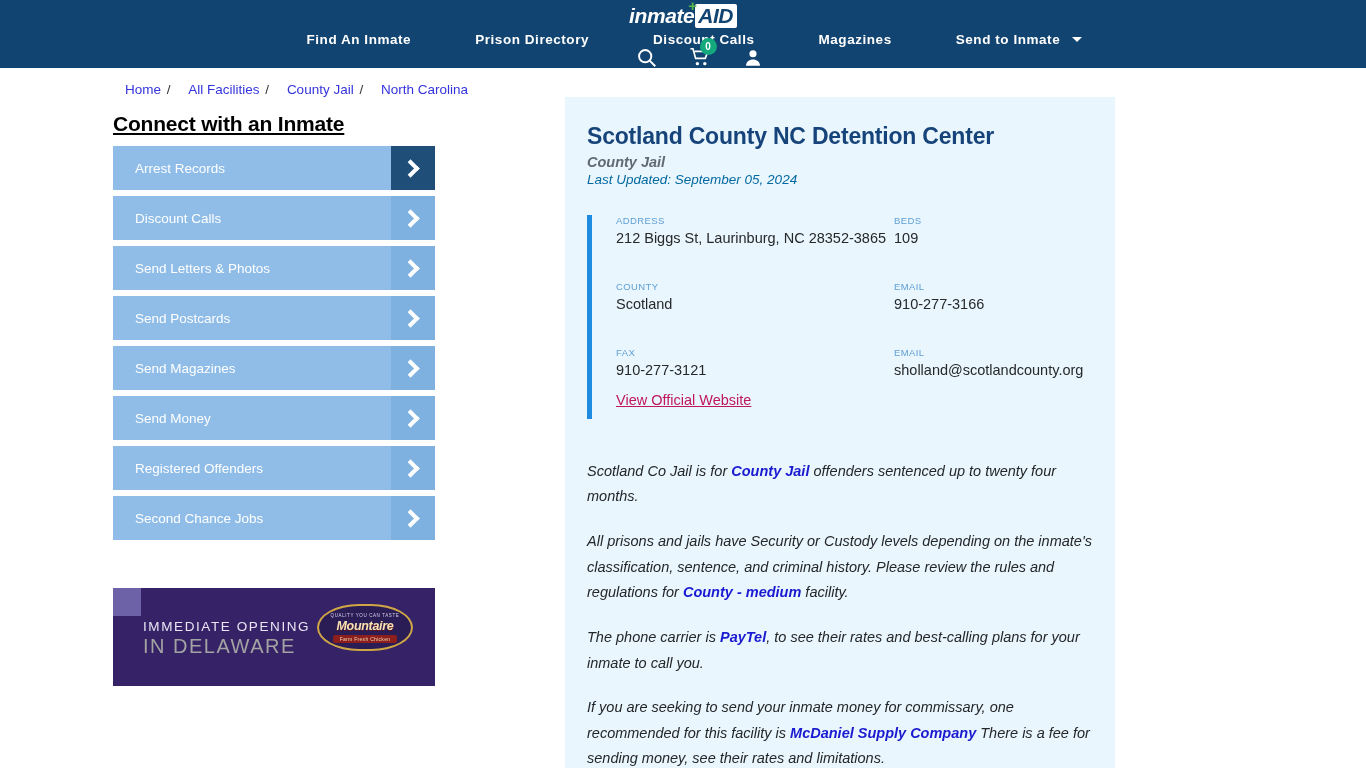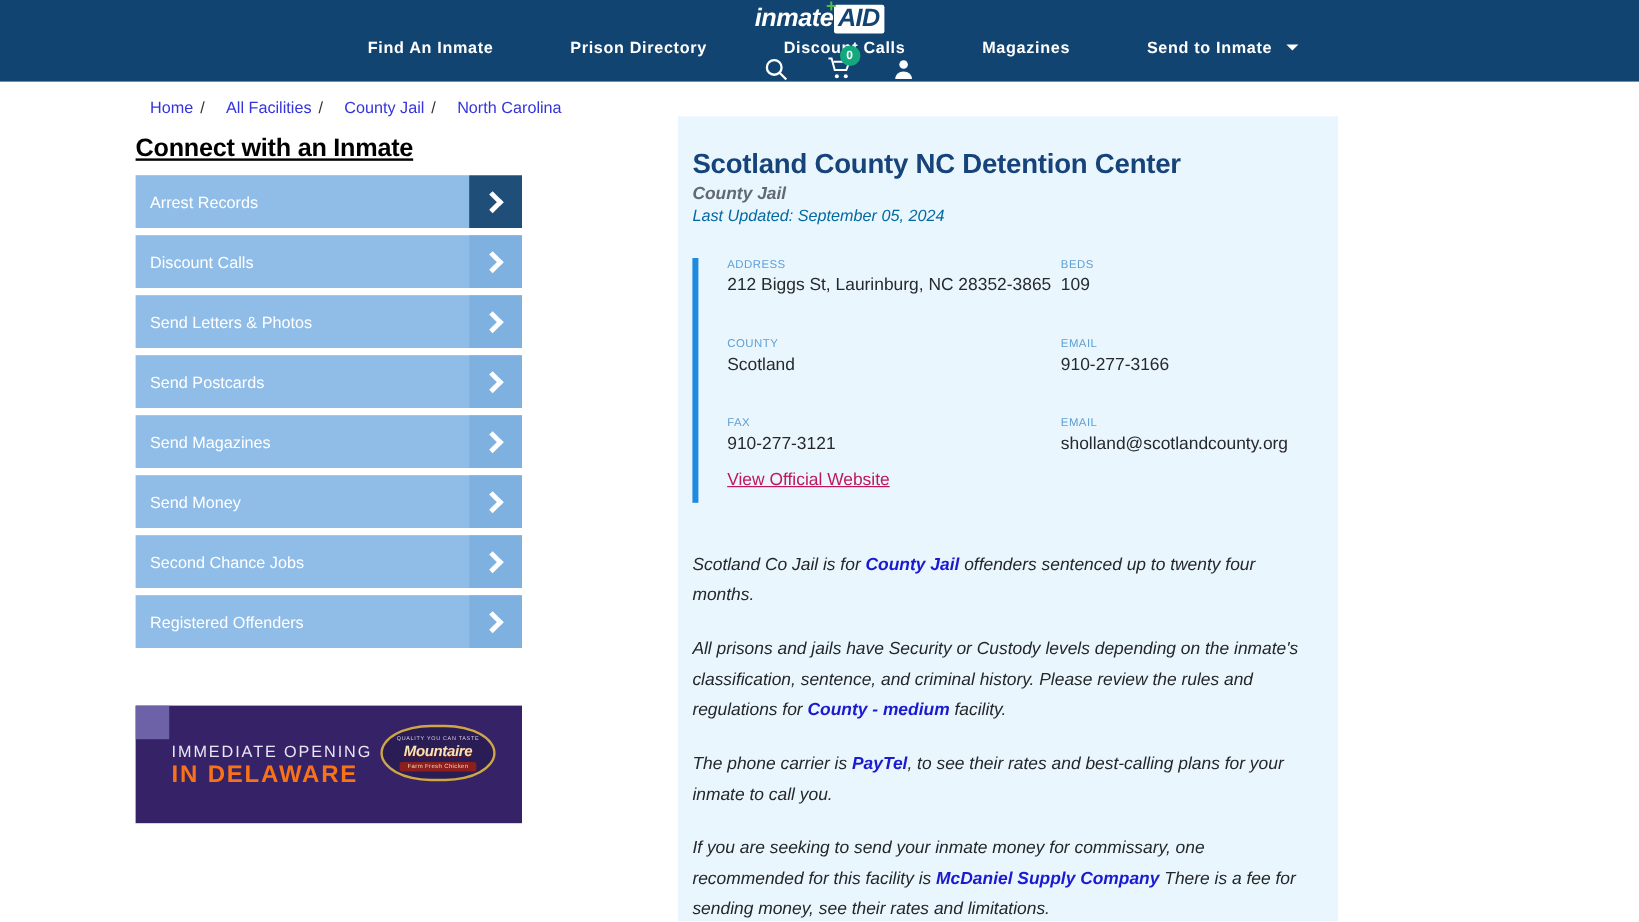--- a/index.html
+++ b/index.html
@@ -142,21 +142,21 @@
     height: 44px;
     background: #8fbde8;
     margin-bottom: 6px;
     cursor: pointer;
     overflow: hidden;
   }
   .side-btn-label {
     flex: 1;
     display: flex;
     align-items: center;
-    padding-left: 12px;
+    padding-left: 22px;
     color: #ffffff;
     font-size: 13.5px;
   }
   .side-btn-arrow {
     width: 44px;
     background: #7fb1e0;
     display: flex;
     align-items: center;
     justify-content: center;
   }
@@ -199,24 +199,23 @@
     position: absolute;
     left: 30px; top: 31px;
     line-height: 1.18;
   }
   .ad-line1 {
     color: #e8e6f5;
     font-size: 13.5px;
     letter-spacing: 1.6px;
   }
   .ad-line2 {
-    color: #f97316;
+    color: #a3a3a3;
     font-size: 20px;
     letter-spacing: 1.5px;
-    font-weight: bold;
   }
   .ad-logo {
     position: absolute;
     right: 22px; top: 16px;
     width: 96px; height: 47px;
     background: #2a1c55;
     border: 2px solid #cfa646;
     border-radius: 48%/55%;
     display: flex;
     flex-direction: column;
@@ -246,21 +245,21 @@
     border-radius: 2px;
     letter-spacing: 0.3px;
   }
 
   
   .panel {
     background: #eaf6fd;
     padding: 26px 0 20px 0;
     min-height: 660px;
   }
-  .panel-inner { padding: 0 20px 0 12px; }
+  .panel-inner { padding: 0 20px 0 22px; }
   .facility-name {
     font-size: 23px;
     font-weight: bold;
     color: #16447a;
     letter-spacing: -0.2px;
     margin: 0 0 4px 0;
   }
   .facility-type {
     font-size: 14.5px;
     font-weight: bold;
@@ -419,27 +418,27 @@
           <span class="chev"></span>
         </div>
     </div>
     <div class="side-btn">
       <div class="side-btn-label">Send Money</div>
       <div class="side-btn-arrow">
           <span class="chev"></span>
         </div>
     </div>
     <div class="side-btn">
+      <div class="side-btn-label">Registered Offenders</div>
+      <div class="side-btn-arrow">
+          <span class="chev"></span>
+        </div>
+    </div>
+    <div class="side-btn">
       <div class="side-btn-label">Second Chance Jobs</div>
-      <div class="side-btn-arrow">
-          <span class="chev"></span>
-        </div>
-    </div>
-    <div class="side-btn">
-      <div class="side-btn-label">Registered Offenders</div>
       <div class="side-btn-arrow">
           <span class="chev"></span>
         </div>
     </div>
 
     <div class="ad">
       <div class="ad-corner"></div>
       <div class="ad-arc"></div>
       <div class="ad-text">
         <div class="ad-line1">IMMEDIATE OPENING</div>

